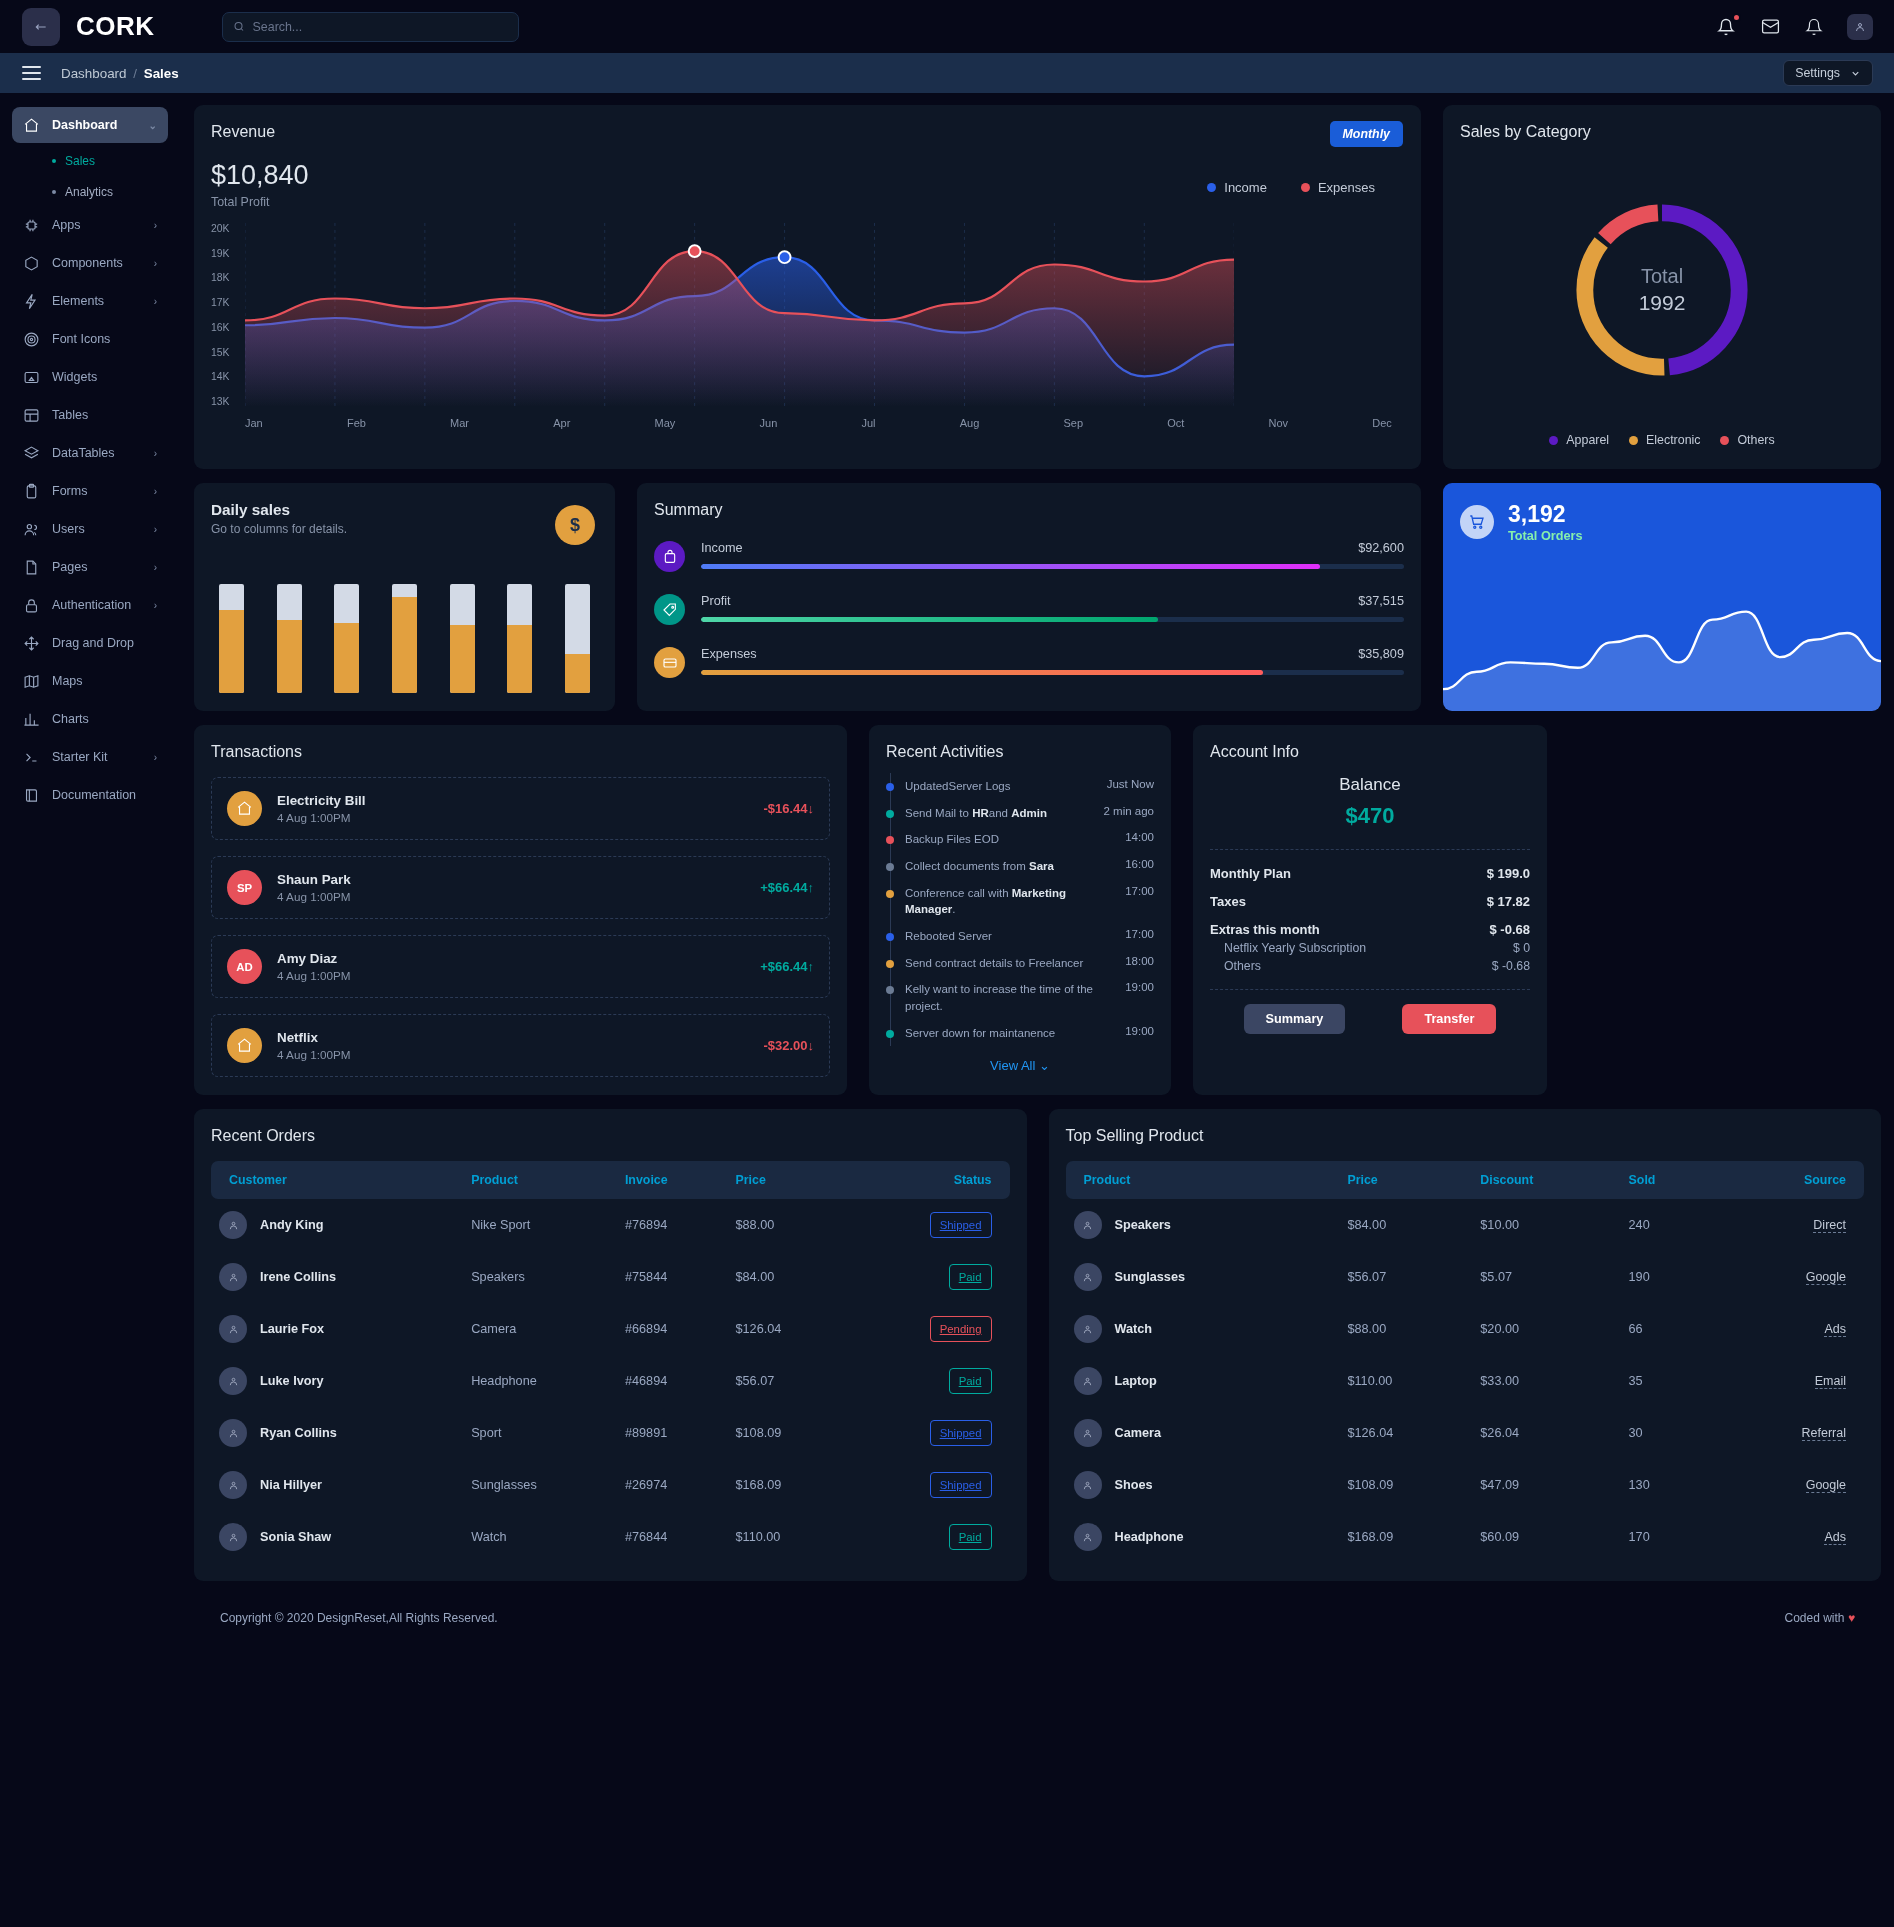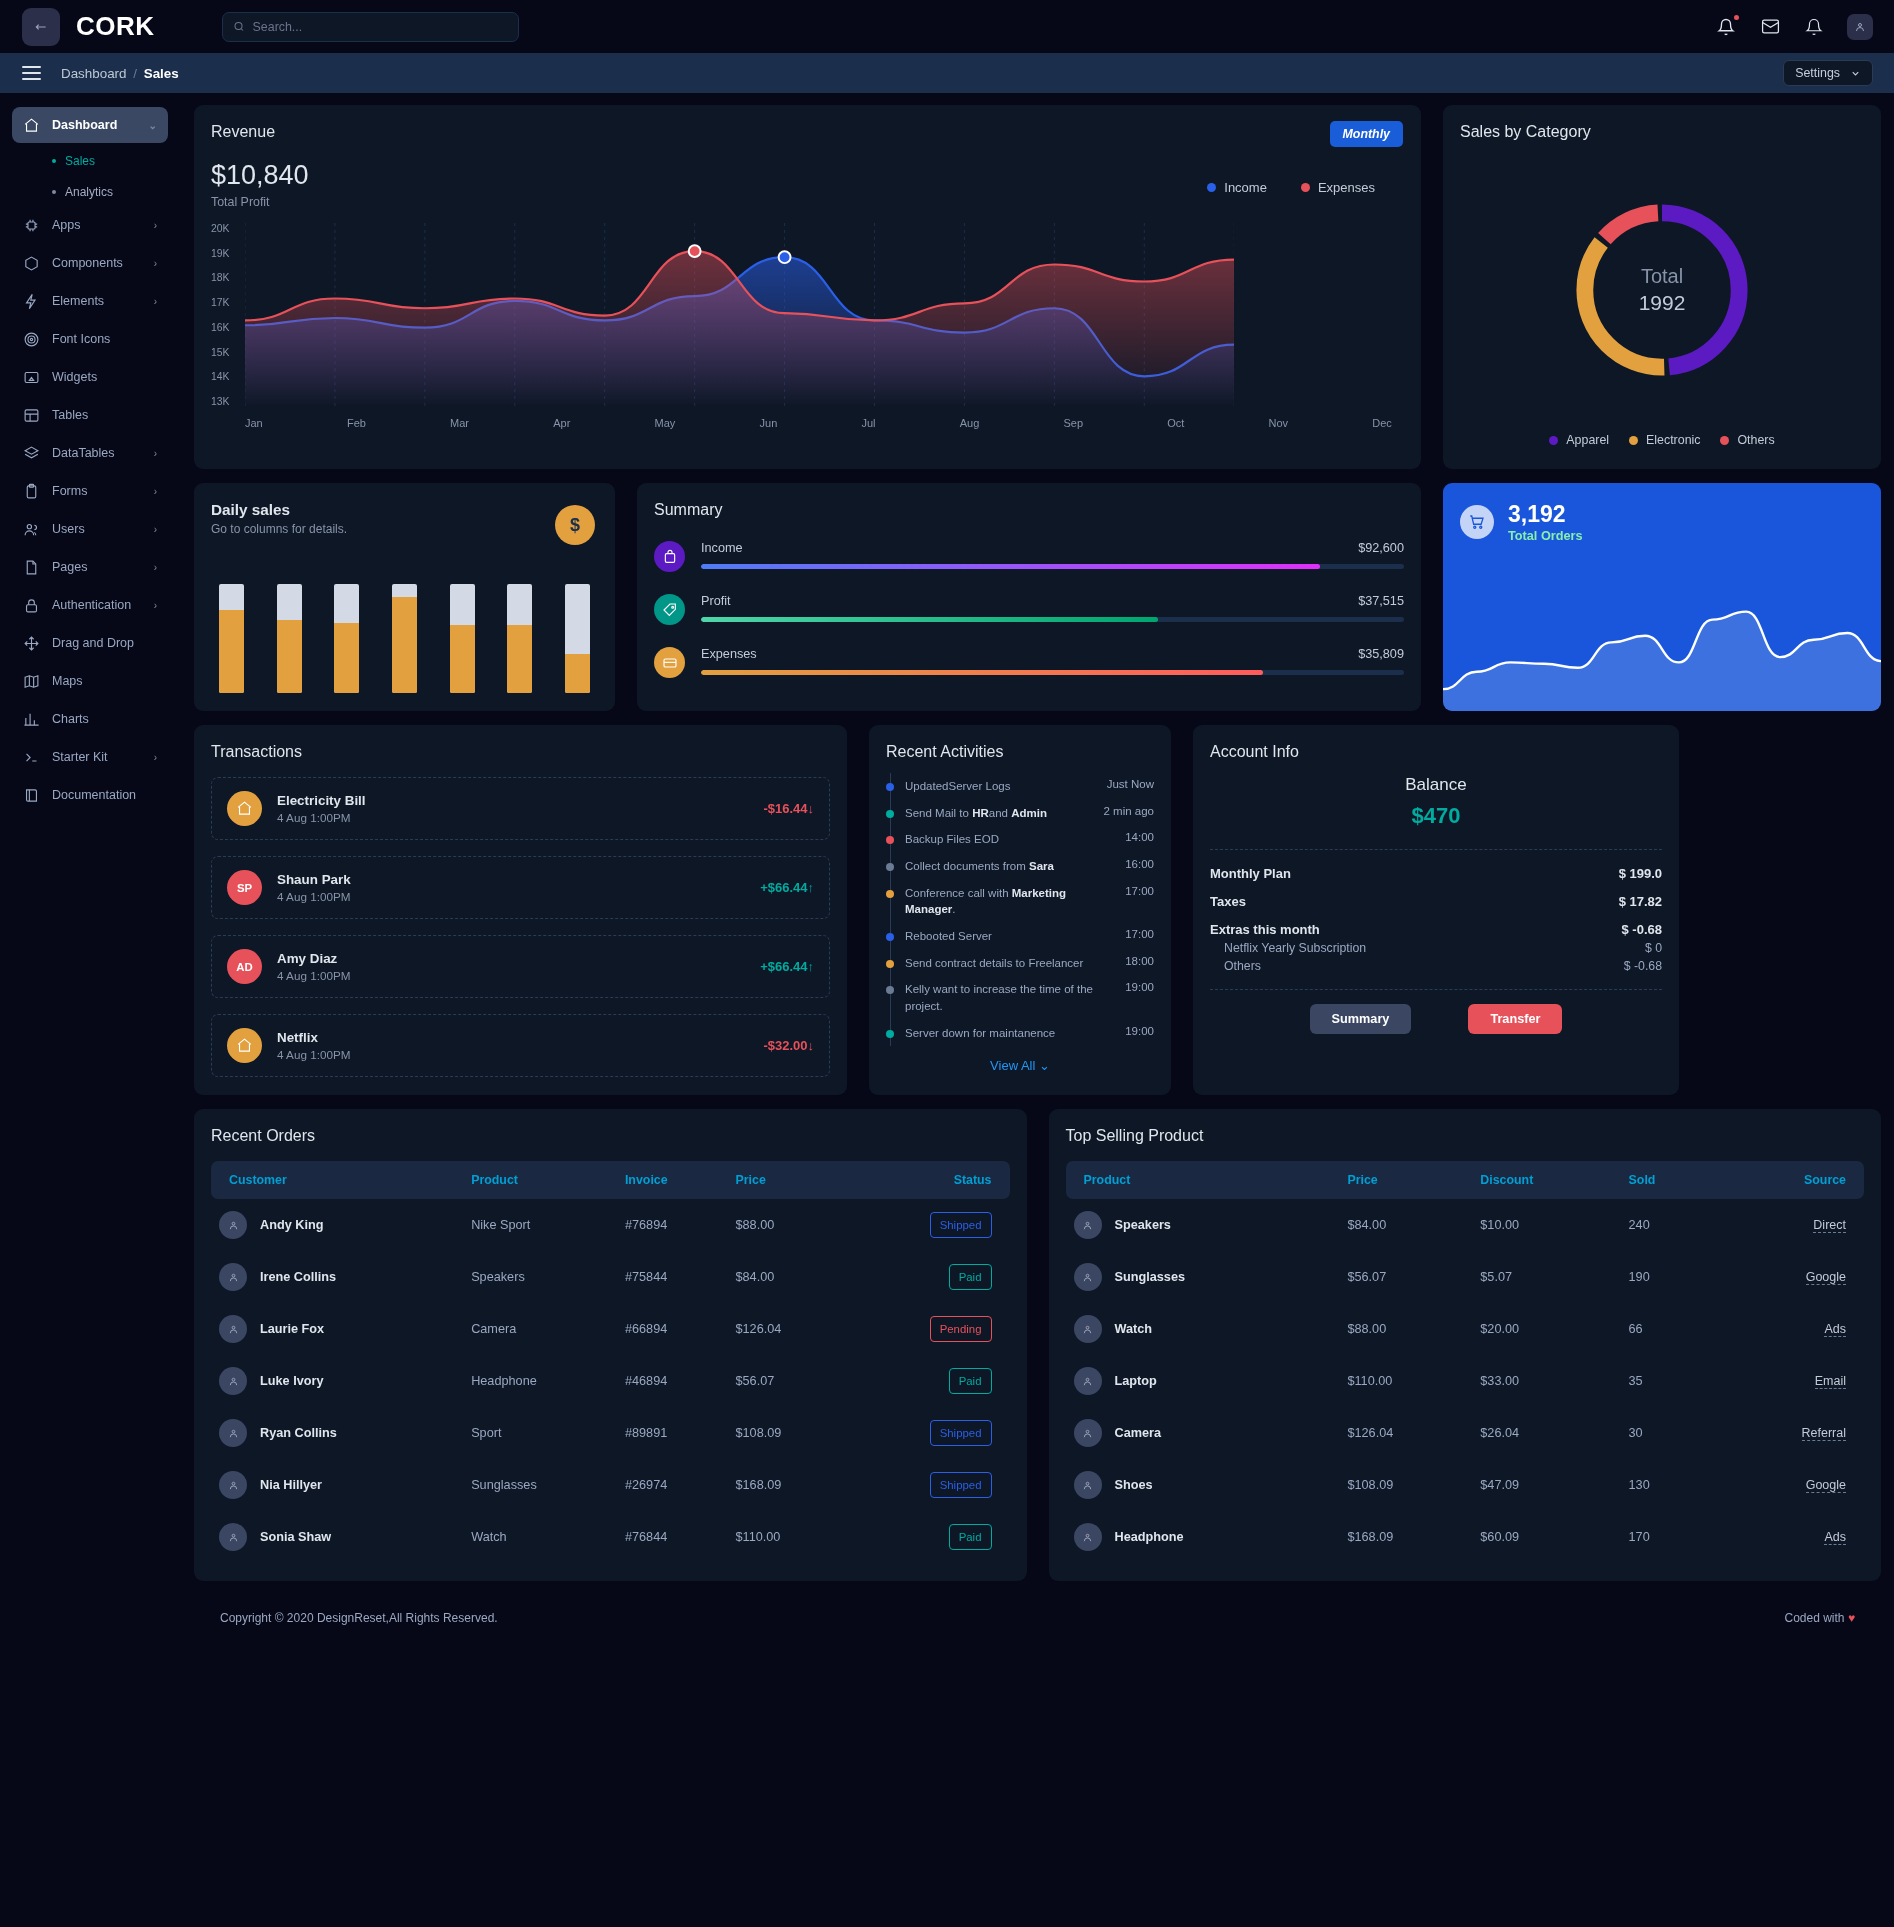--- a/index.html
+++ b/index.html
@@ -146,21 +146,21 @@
   .neg{color:#e7515a;} .pos{color:#00ab9f;}
   .act-card{width:302px;flex-shrink:0;}
   .timeline{margin-top:12px;position:relative;}
   .tl-row{display:flex;align-items:flex-start;gap:11px;position:relative;padding:5px 0;}
   .tl-dot{width:8px;height:8px;border-radius:50%;margin-top:5px;flex-shrink:0;z-index:2;}
   .tl-line{position:absolute;left:3.5px;top:0;bottom:0;width:1px;background:#2b3a55;}
   .tl-txt{font-size:11.5px;color:#9aa8c2;line-height:1.45;flex:1;}
   .tl-txt b{color:#e0e6ed;}
   .tl-time{font-size:11.5px;color:#9aa8c2;white-space:nowrap;margin-left:8px;}
   .viewall{text-align:center;color:#2196f3;font-size:13px;margin-top:12px;cursor:pointer;}
-  .acct-card{width:486px;flex-shrink:0;}
+  .acct-card{width:354px;flex-shrink:0;}
   .bal-lbl{text-align:center;font-size:17px;color:#e0e6ed;margin-top:14px;}
   .bal-val{text-align:center;font-size:22px;font-weight:bold;color:#00ab9f;margin-top:8px;}
   .dash-sep{border-top:1px dashed #2b3a55;margin:20px 0 16px;}
   .acct-line{display:flex;justify-content:space-between;font-size:13px;font-weight:bold;color:#e0e6ed;margin-bottom:13px;}
   .acct-sub{display:flex;justify-content:space-between;font-size:12.3px;color:#9aa8c2;margin:4px 0 0 14px;}
   .acct-btns{display:flex;justify-content:center;gap:57px;margin-top:8px;}
   .btn{padding:8px 22px;border-radius:6px;font-size:12.7px;font-weight:bold;color:#fff;cursor:pointer;border:none;font-family:"Liberation Sans",sans-serif;}
   .btn-sec{background:#3b4663;} .btn-dan{background:#e7515a;}
   
   .row4{display:flex;gap:22px;}
@@ -171,21 +171,21 @@
     padding:12px 8px;text-align:left;
   }
   thead th:first-child{border-radius:7px 0 0 7px;padding-left:18px;}
   thead th:last-child{border-radius:0 7px 7px 0;text-align:right;padding-right:18px;}
   tbody td{padding:12px 8px;font-size:12.7px;color:#9aa8c2;}
   tbody td:first-child{padding-left:8px;}
   tbody td:last-child{text-align:right;padding-right:18px;}
   .cust{display:flex;align-items:center;gap:13px;}
   .cav{width:28px;height:28px;border-radius:50%;background:#3b4663;display:flex;align-items:center;justify-content:center;font-size:7px;color:#a0a8c0;flex-shrink:0;}
   .cname{font-size:12.7px;font-weight:bold;color:#e0e6ed;}
-  .chip{display:inline-block;font-size:11.4px;padding:6px 9px;border-radius:4px;border:1px solid;}
+  .chip{display:inline-block;font-size:11.4px;padding:6px 9px;border-radius:4px;border:1px solid;text-decoration:underline;}
   .chip-shipped{color:#2a5fe8;border-color:#2a5fe8;}
   .chip-paid{color:#00ab9f;border-color:#00ab9f;}
   .chip-pending{color:#e7515a;border-color:#e7515a;}
   .srclink{color:#c3cbd8;border-bottom:1px dashed #6b7b94;cursor:pointer;font-size:12.5px;}
   
   .footer{
     display:flex;align-items:center;justify-content:space-between;
     padding:16px 26px 14px 26px;font-size:12px;color:#9aa8c2;
   }
   .footer .hv{color:#e7515a;}

